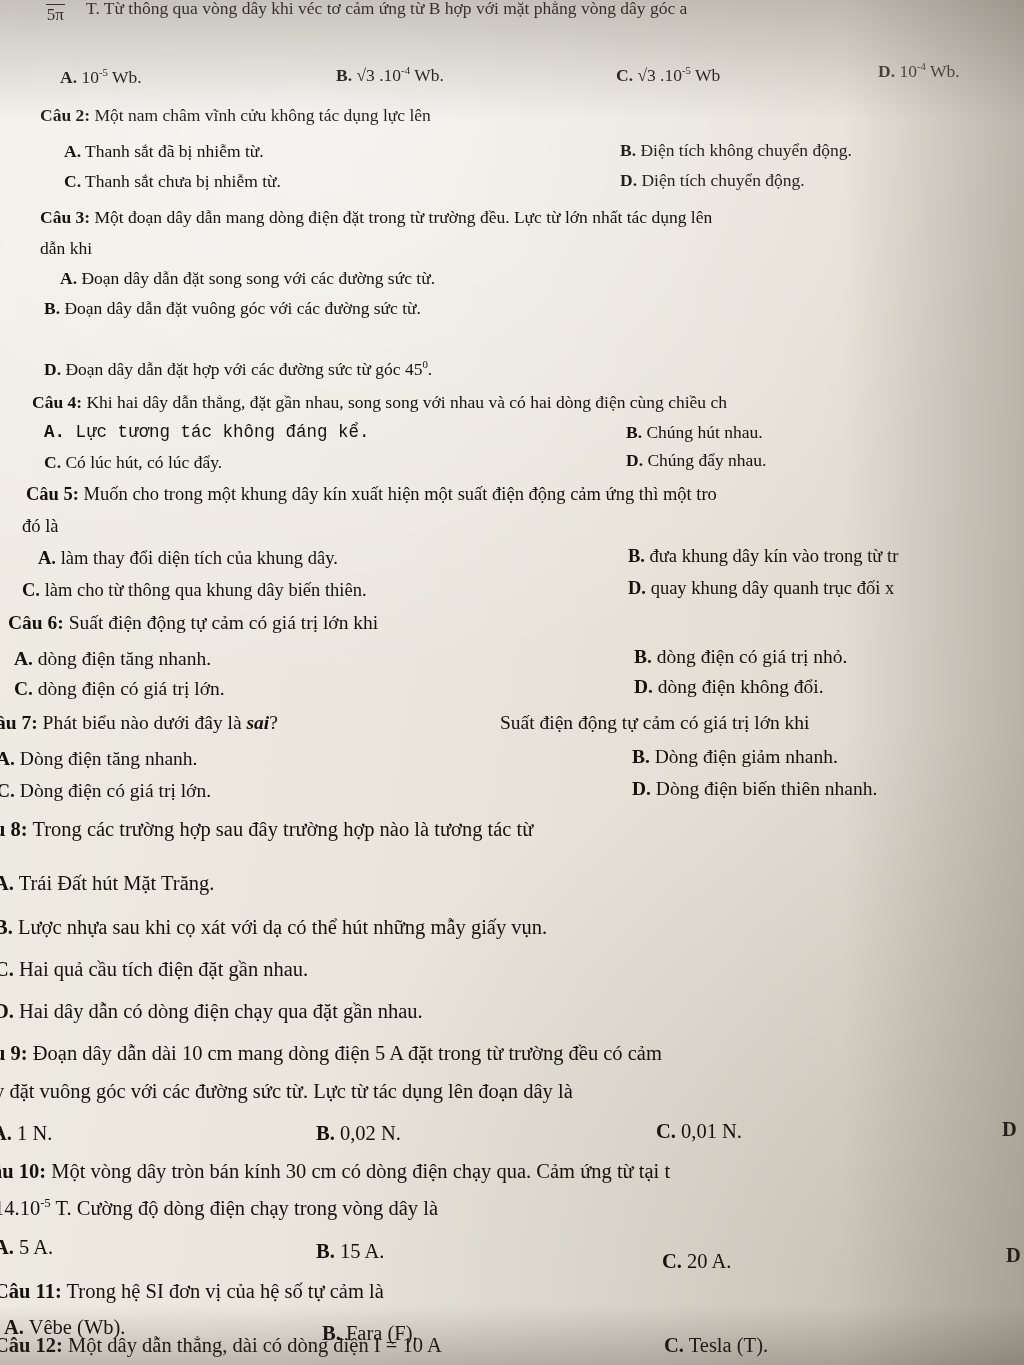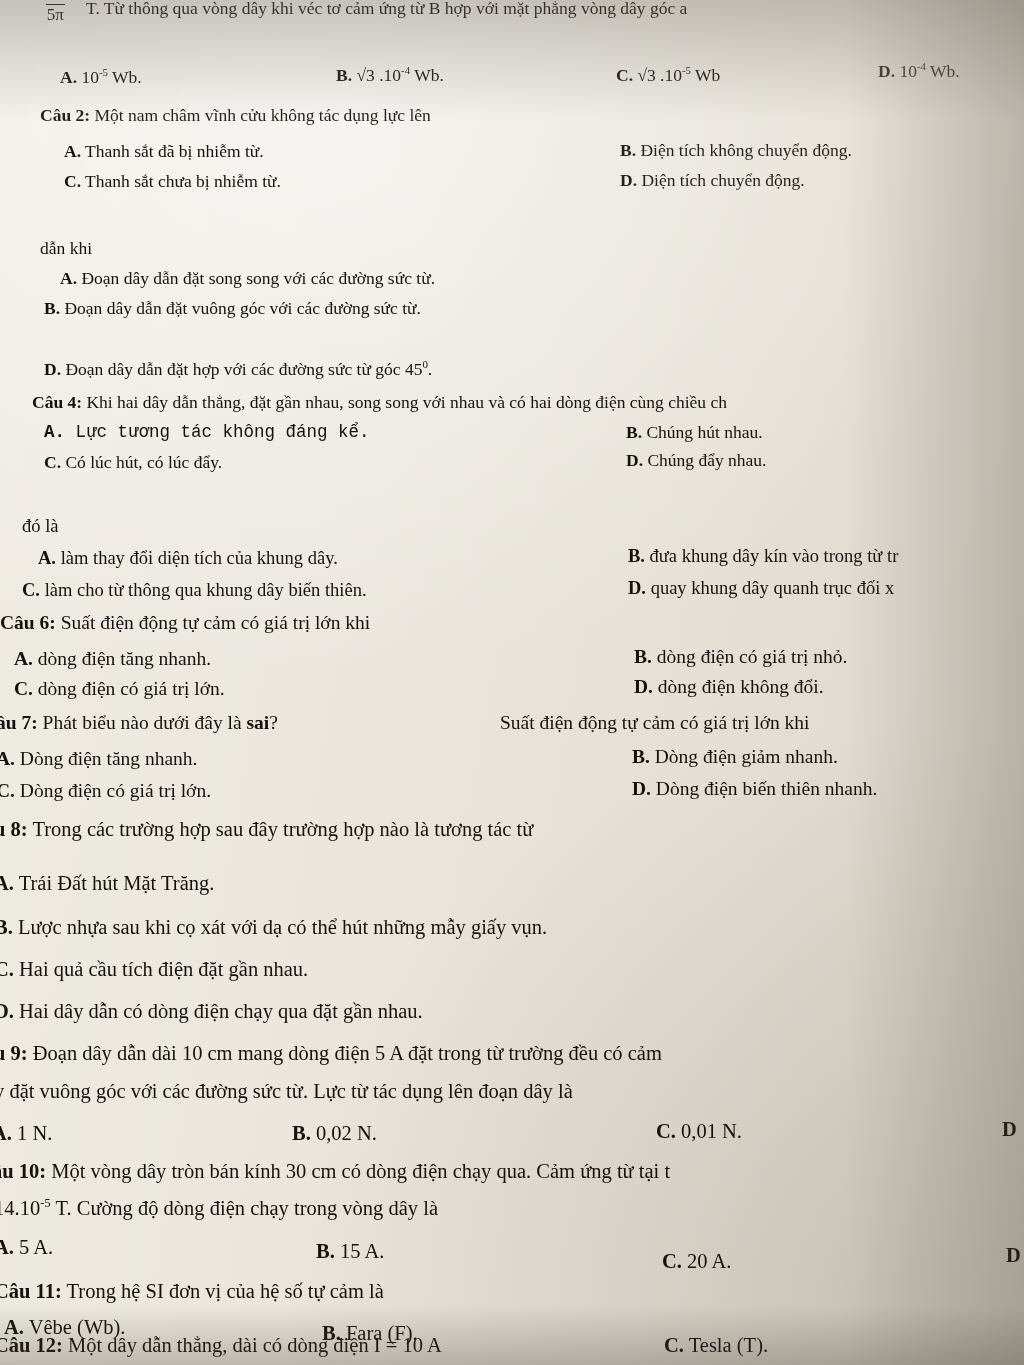--- a/index.html
+++ b/index.html
@@ -32,21 +32,21 @@
   .shadeBottom{
     position:absolute;left:0;right:0;bottom:0;height:60px;
     background:linear-gradient(0deg, rgba(70,64,54,0.28), rgba(70,64,54,0));
     pointer-events:none;
   }
   .content{position:absolute;inset:0;}
 
   
   .ln{position:absolute;white-space:nowrap;}
   .b{font-weight:bold;}
-  .it{}
+  .it{font-style:italic;}
   sup{font-size:0.62em;vertical-align:super;}
   .s17{font-size:17.5px;}
   .s18{font-size:18.5px;}
   .s19{font-size:19.5px;}
   .s20{font-size:20.5px;}
   .blurTop{filter:blur(0.35px);opacity:.93;}
 
   
   .frac{
     position:absolute;left:46px;top:-14px;
@@ -99,20 +99,24 @@
   </div>
   <div class="ln s17" style="left:64px;top:171px;">
     <span class="b">C.</span>
     <span>Thanh sắt chưa bị nhiễm từ.</span>
   </div>
   <div class="ln s17 blurTop" style="left:620px;top:170px;">
     <span class="b">D.</span>
     <span>Diện tích chuyển động.</span>
   </div>
 
+  <div class="ln s17" style="left:40px;top:207px;">
+    <span class="b">Câu 3:</span>
+    <span>Một đoạn dây dẫn mang dòng điện đặt trong từ trường đều. Lực từ lớn nhất tác dụng lên</span>
+  </div>
   <div class="ln s17" style="left:40px;top:238px;">dẫn khi</div>
   <div class="ln s17" style="left:60px;top:268px;">
     <span class="b">A.</span>
     <span>Đoạn dây dẫn đặt song song với các đường sức từ.</span>
   </div>
   <div class="ln s17" style="left:44px;top:298px;">
     <span class="b">B.</span>
     <span>Đoạn dây dẫn đặt vuông góc với các đường sức từ.</span>
   </div>
   <div class="ln s17" style="left:44px;top:358px;">
@@ -134,39 +138,43 @@
   </div>
   <div class="ln s17" style="left:44px;top:452px;">
     <span class="b">C.</span>
     <span>Có lúc hút, có lúc đẩy.</span>
   </div>
   <div class="ln s17" style="left:626px;top:450px;">
     <span class="b">D.</span>
     <span>Chúng đẩy nhau.</span>
   </div>
 
+  <div class="ln s18" style="left:26px;top:484px;">
+    <span class="b">Câu 5:</span>
+    <span>Muốn cho trong một khung dây kín xuất hiện một suất điện động cảm ứng thì một tro</span>
+  </div>
   <div class="ln s18" style="left:22px;top:516px;">đó là</div>
   <div class="ln s18" style="left:38px;top:548px;">
     <span class="b">A.</span>
     <span>làm thay đổi diện tích của khung dây.</span>
   </div>
   <div class="ln s18" style="left:628px;top:546px;">
     <span class="b">B.</span>
     <span>đưa khung dây kín vào trong từ tr</span>
   </div>
   <div class="ln s18" style="left:22px;top:580px;">
     <span class="b">C.</span>
     <span>làm cho từ thông qua khung dây biến thiên.</span>
   </div>
   <div class="ln s18" style="left:628px;top:578px;">
     <span class="b">D.</span>
     <span>quay khung dây quanh trục đối x</span>
   </div>
 
-  <div class="ln s19" style="left:0px;top:612px;text-align:center;">
+  <div class="ln s19" style="left:8px;top:612px;text-align:center;">
     <span class="b">Câu 6:</span>
     <span>Suất điện động tự cảm có giá trị lớn khi</span>
   </div>
   <div class="ln s19" style="left:14px;top:648px;">
     <span class="b">A.</span>
     <span>dòng điện tăng nhanh.</span>
   </div>
   <div class="ln s19" style="left:634px;top:646px;">
     <span class="b">B.</span>
     <span>dòng điện có giá trị nhỏ.</span>
@@ -226,21 +234,21 @@
 
   <div class="ln s20" style="left:-6px;top:1042px;">
     <span class="b">u 9:</span>
     <span>Đoạn dây dẫn dài 10 cm mang dòng điện 5 A đặt trong từ trường đều có cảm</span>
   </div>
   <div class="ln s20" style="left:-6px;top:1080px;">y đặt vuông góc với các đường sức từ. Lực từ tác dụng lên đoạn dây là</div>
   <div class="ln s20" style="left:-8px;top:1122px;">
     <span class="b">A.</span>
     <span>1 N.</span>
   </div>
-  <div class="ln s20" style="left:292px;top:1122px;text-align:center;">
+  <div class="ln s20" style="left:316px;top:1122px;text-align:center;">
     <span class="b">B.</span>
     <span>0,02 N.</span>
   </div>
   <div class="ln s20" style="left:656px;top:1120px;">
     <span class="b">C.</span>
     <span>0,01 N.</span>
   </div>
   <div class="ln s20 b" style="left:1002px;top:1118px;">D</div>
 
   <div class="ln s20" style="left:-8px;top:1160px;">

